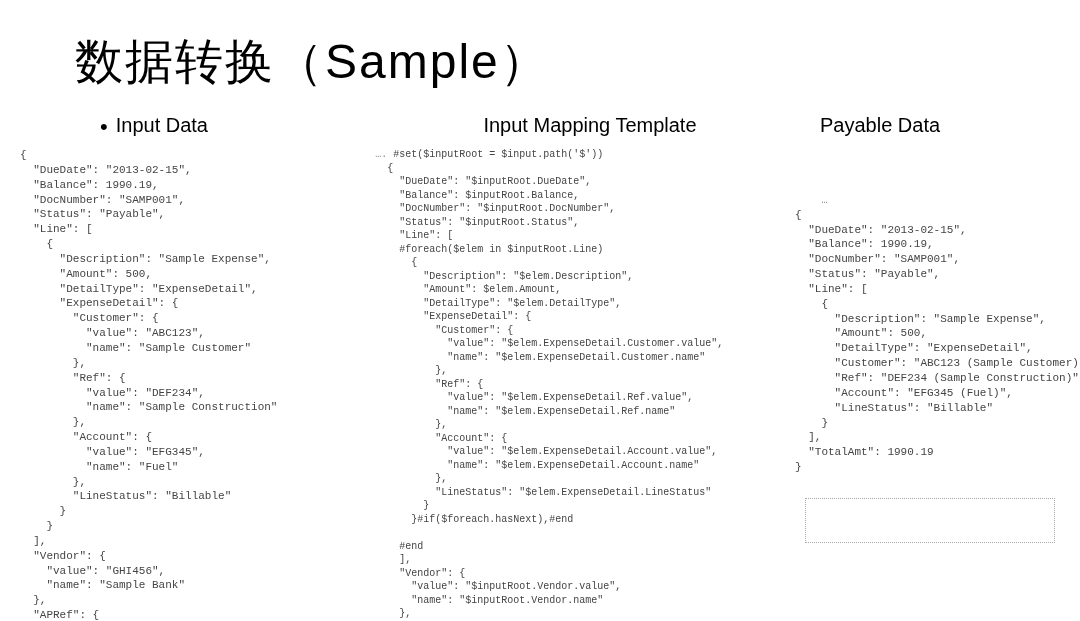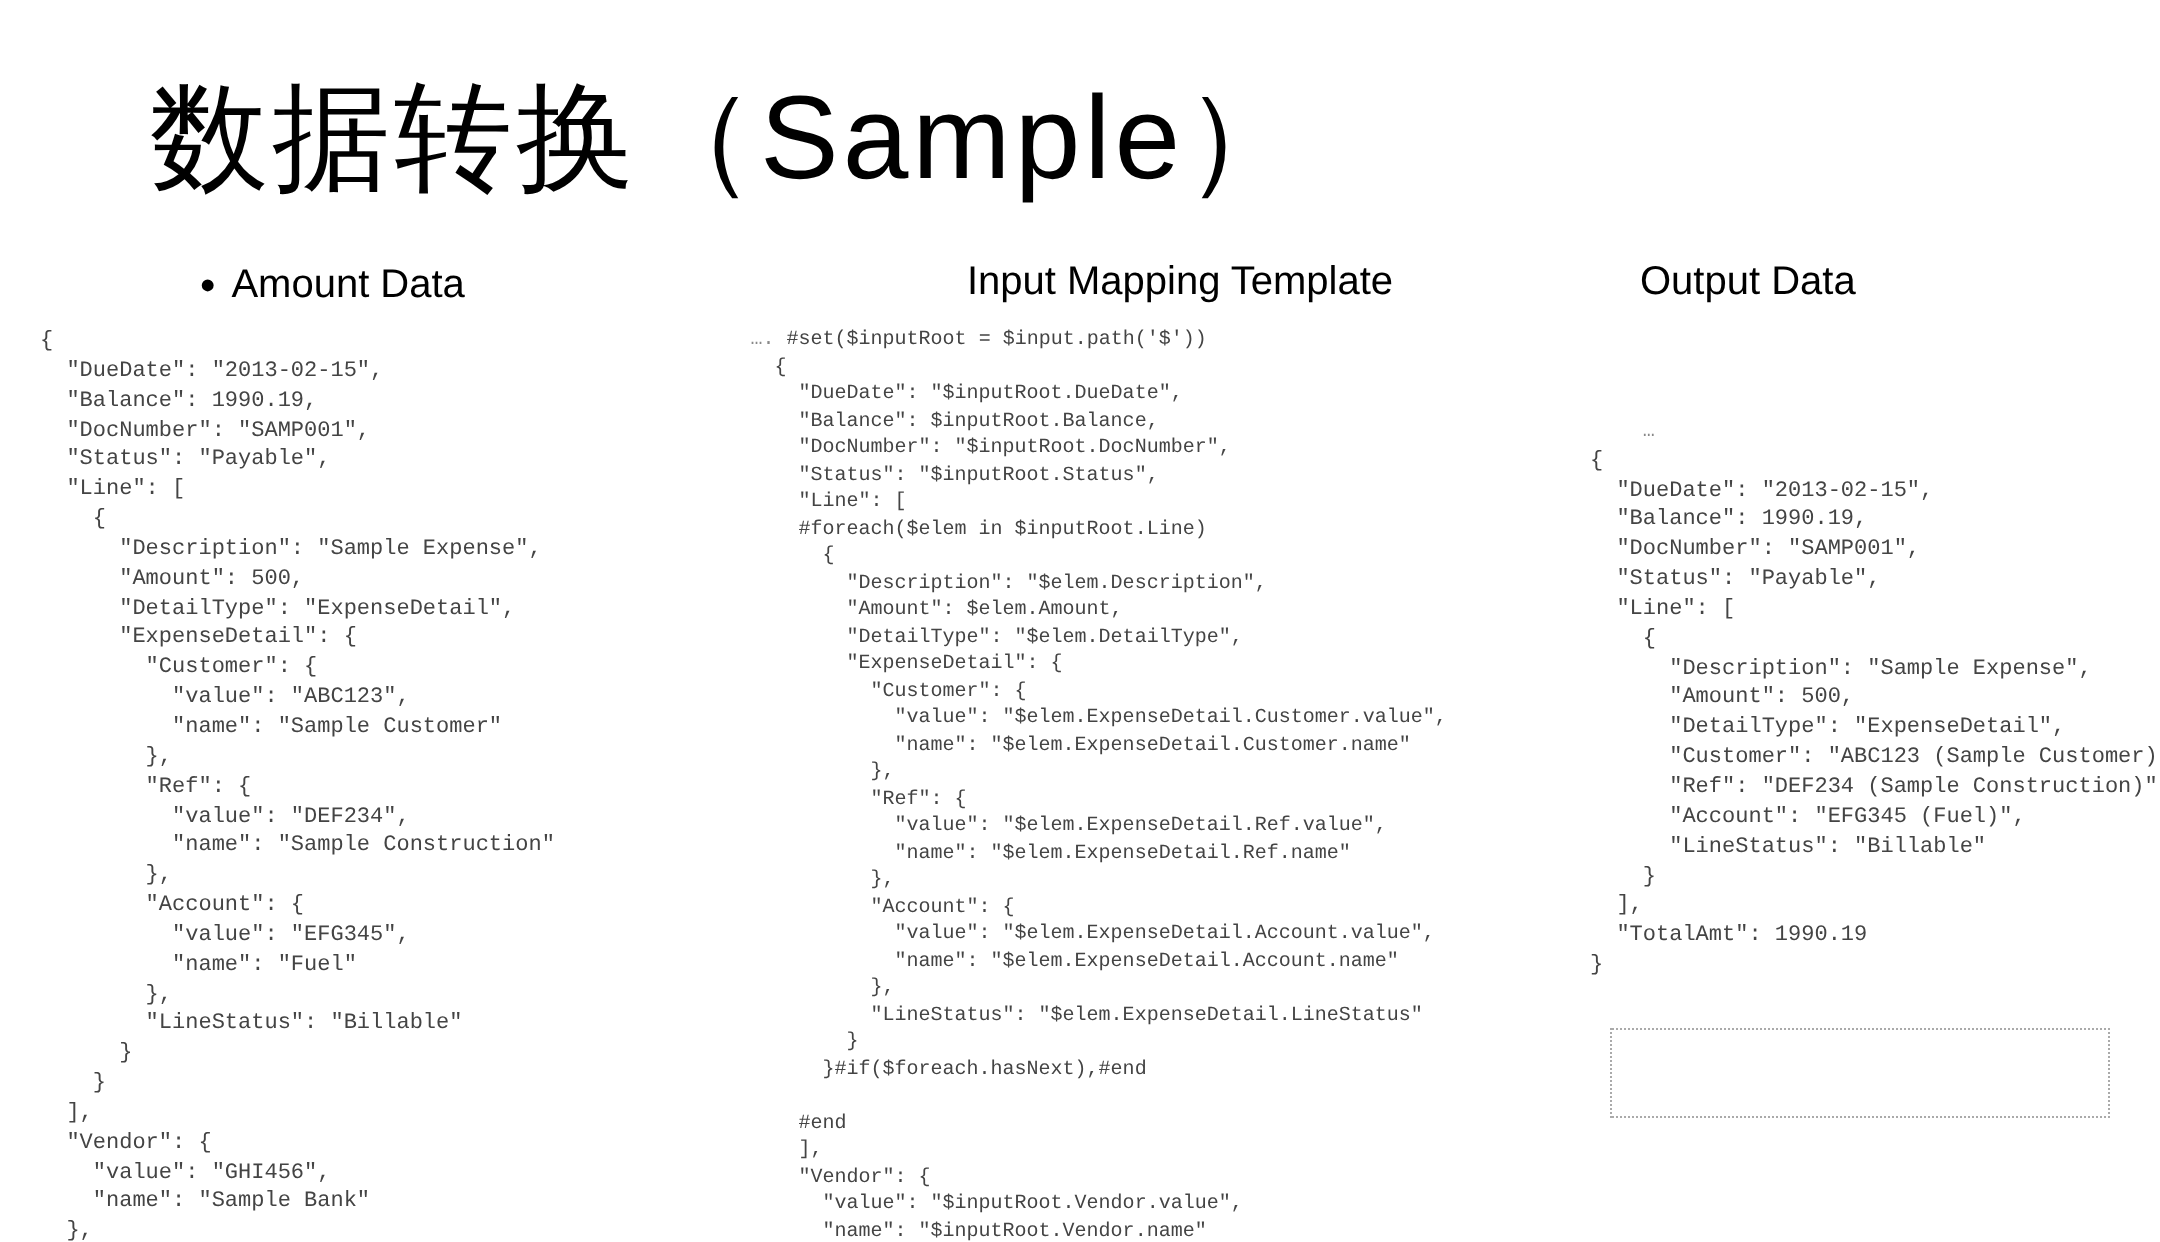--- a/index.html
+++ b/index.html
@@ -5,21 +5,21 @@
     * { margin: 0; padding: 0; box-sizing: border-box; }
     body {
       width: 1080px;
       height: 621px;
       background: #fff;
       font-family: "Microsoft YaHei", Arial, sans-serif;
       overflow: hidden;
       position: relative;
     }
     .title {
-      font-size: 59px;
+      font-size: 48px;
       font-weight: 300;
       padding: 30px 0 10px 75px;
       color: #000;
       letter-spacing: 2px;
     }
     .subheaders {
       display: flex;
       margin-top: 10px;
       font-size: 20px;
       color: #000;
@@ -53,23 +53,23 @@
       width: 250px;
       height: 45px;
     }
   </style>
 </head>
 <body>
 
 <div class="title">数据转换（Sample）</div>
 
 <div class="subheaders">
-  <div class="sub1"><span class="bullet">•</span><span>Amount Data</span></div>
+  <div class="sub1"><span class="bullet">•</span><span>Input Data</span></div>
   <div class="sub2">Input Mapping Template</div>
-  <div class="sub3">Output Data</div>
+  <div class="sub3">Payable Data</div>
 </div>
 
 <div class="columns">
   <div class="col col1">{
   "DueDate": "2013-02-15",
   "Balance": 1990.19,
   "DocNumber": "SAMP001",
   "Status": "Payable",
   "Line": [
     {

